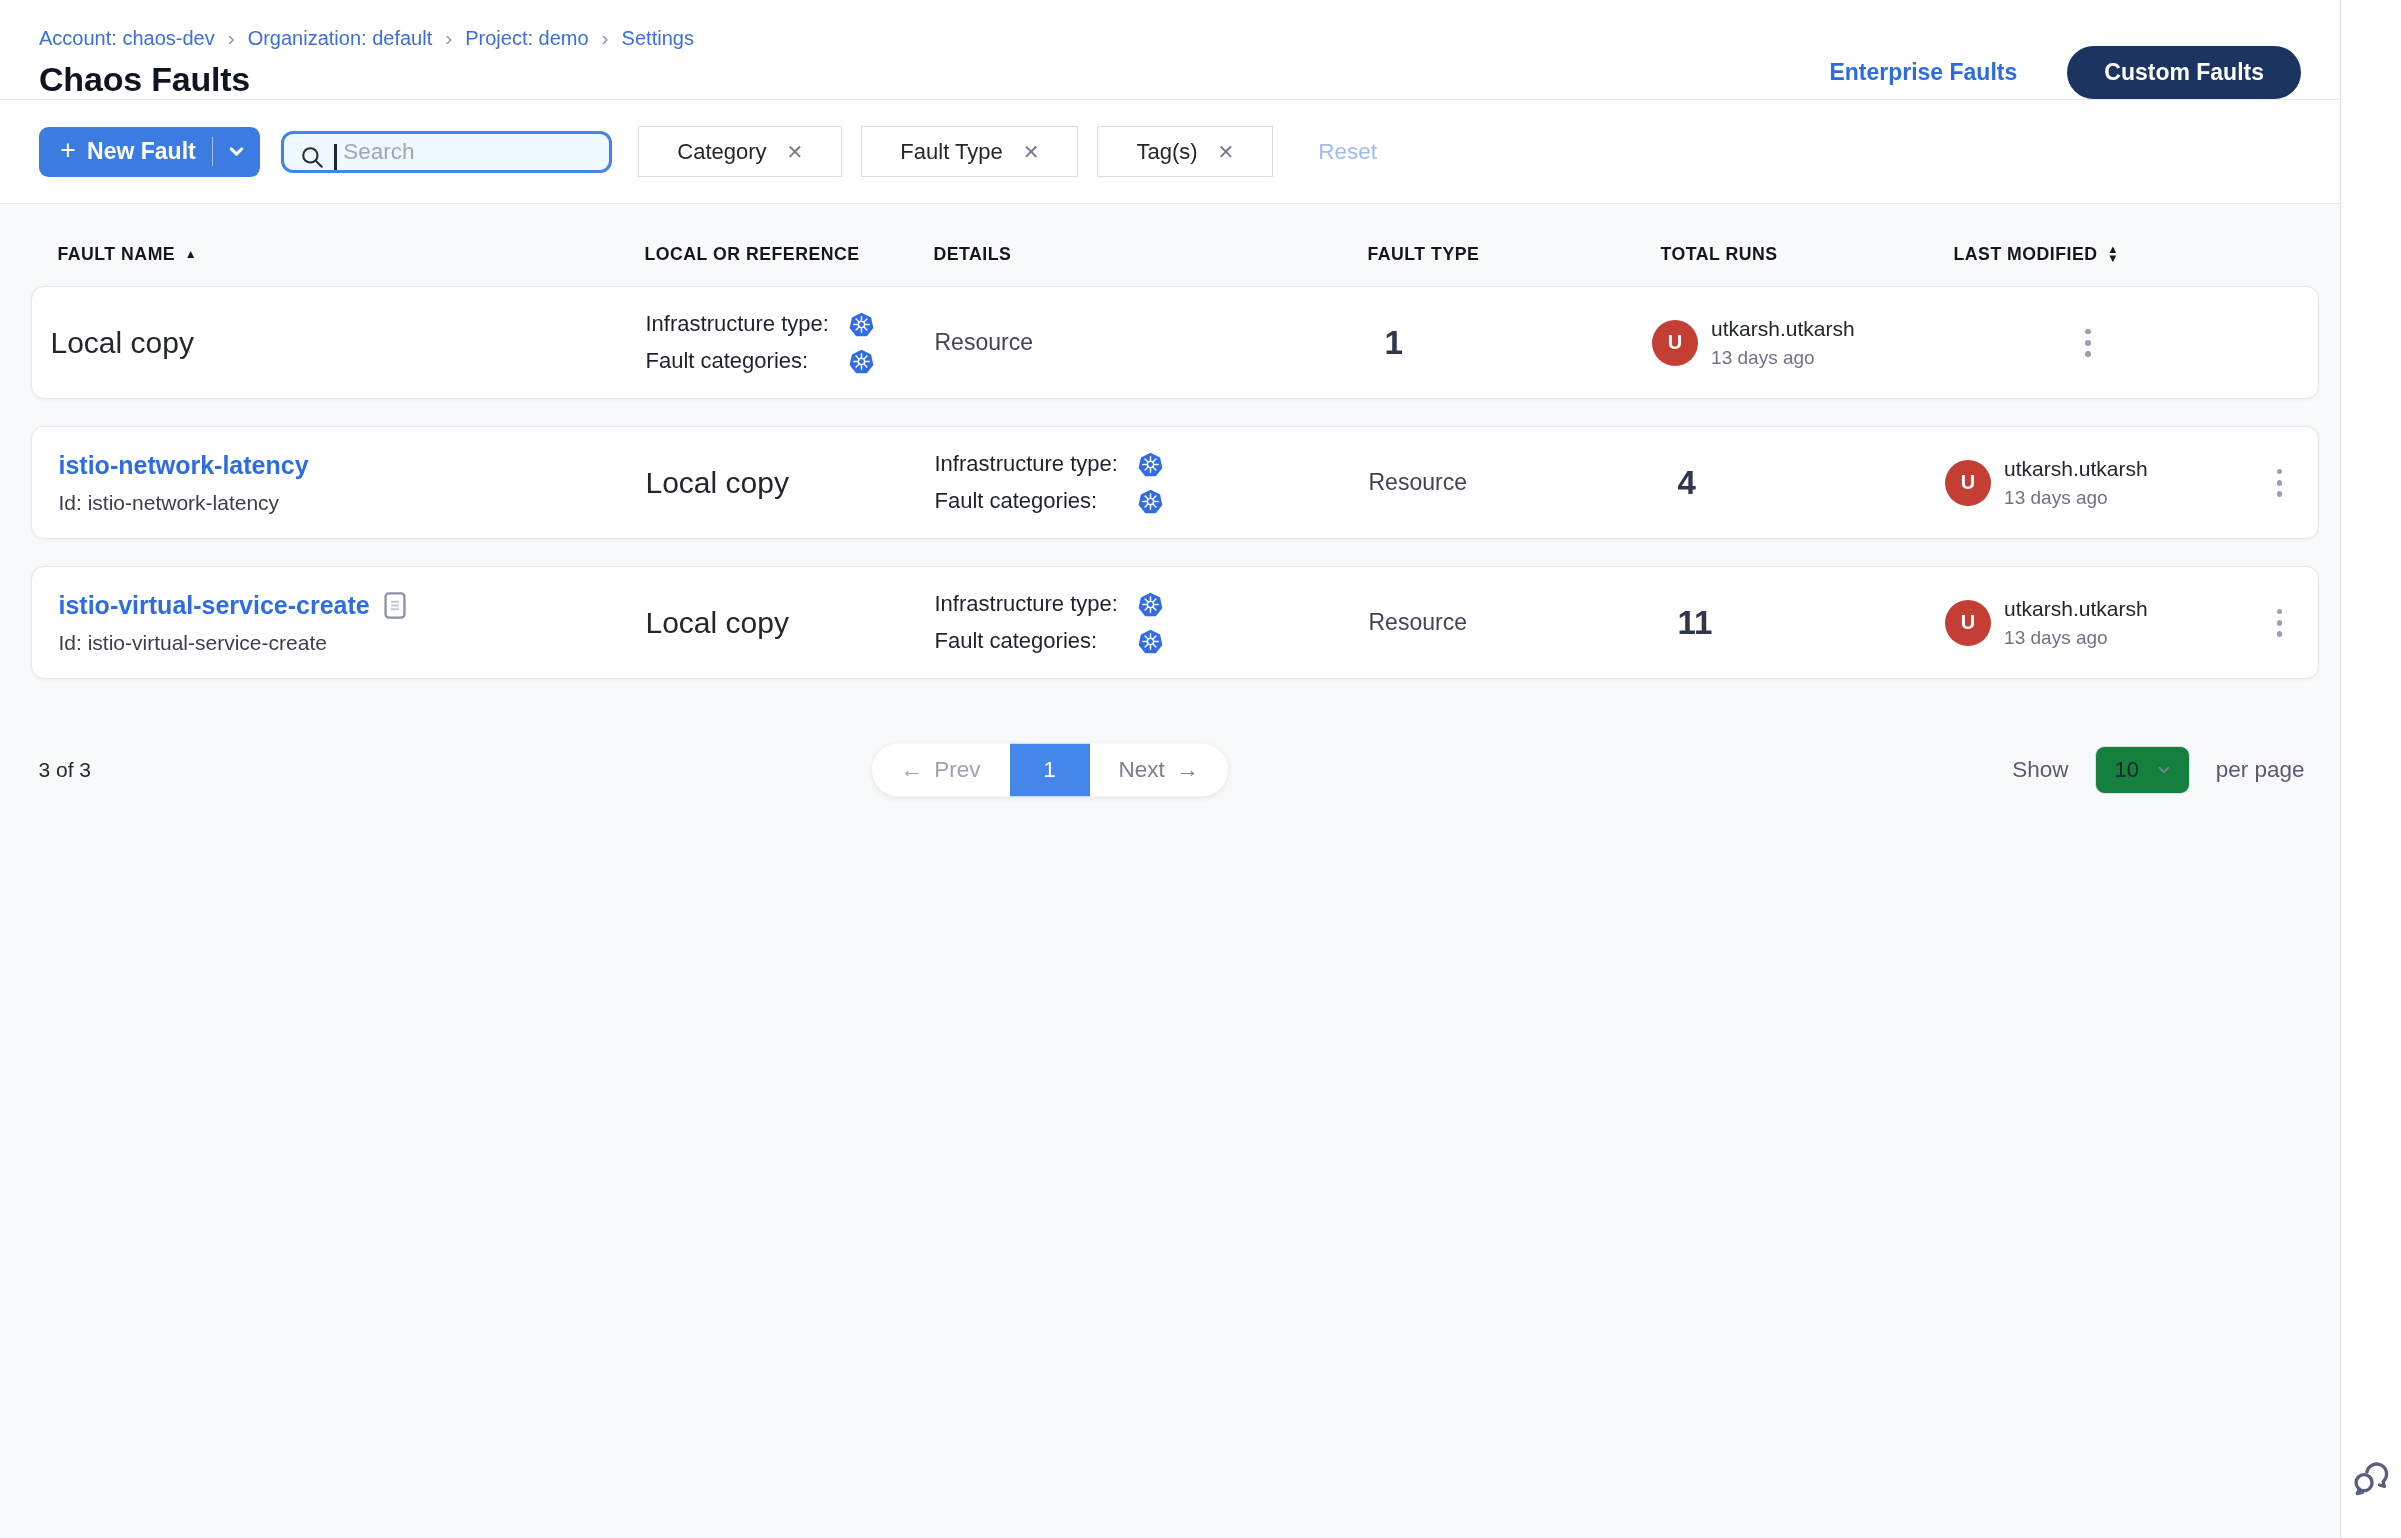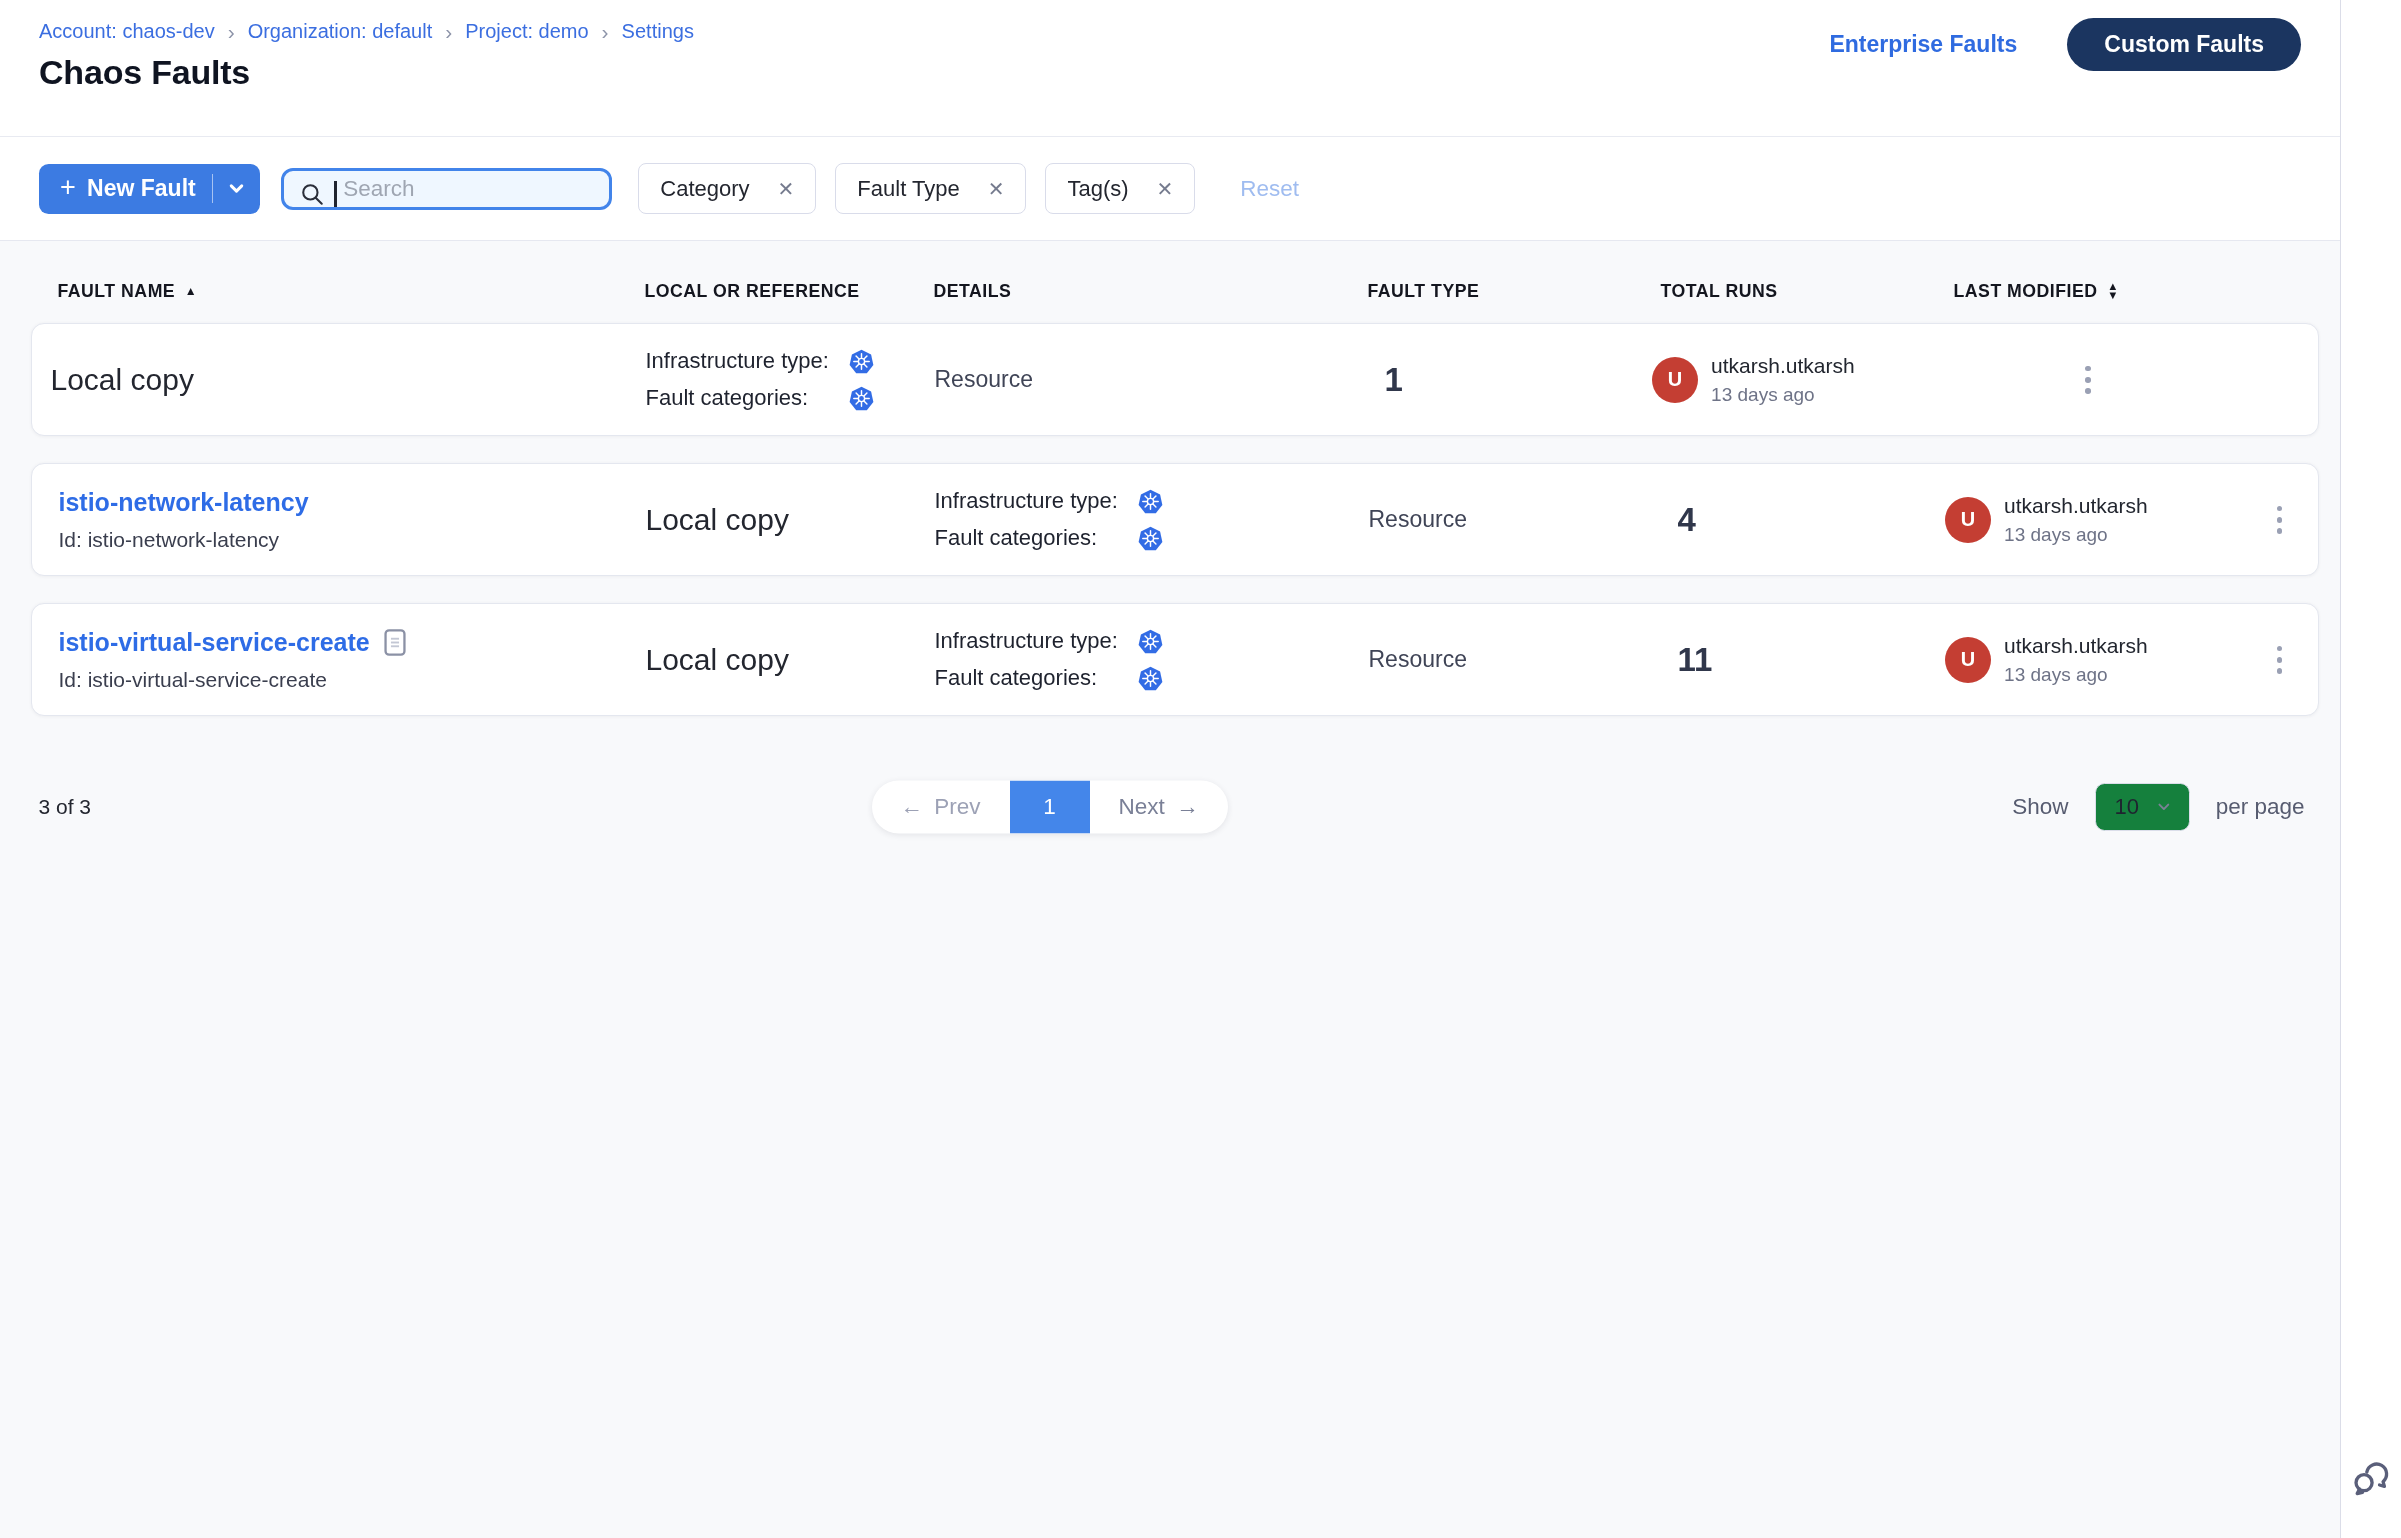--- a/index.html
+++ b/index.html
@@ -12,22 +12,22 @@
   
   .gutter {
     position:absolute; top:0; right:0; bottom:0; width:61px;
     background:#ffffff; border-left:1.6px solid #DBDDE8;
   }
   .gutter .chat { position:absolute; bottom:32px; left:7.2px; }
   
   .main { position:absolute; top:0; left:0; right:61px; bottom:0; display:flex; flex-direction:column; }
   
   .page-header {
-    height:137px; background:#fff; border-bottom:1.6px solid #E8EAF1;
-    display:flex; align-items:flex-start; padding:18px 39px; flex:0 0 auto;
+    height:100px; background:#fff; border-bottom:1.6px solid #E8EAF1;
+    display:flex; align-items:flex-end; padding:0 39px; flex:0 0 auto;
   }
   .header-left { display:flex; flex-direction:column; }
   .breadcrumb { display:flex; align-items:center; font-size:20px; margin-top:1.6px; }
   .breadcrumb a { color:#3B6EE0; text-decoration:none; cursor:pointer; }
   .crumb-sep { color:#8C93A8; margin:0 13px; font-size:21px; }
   .page-title { font-size:34px; font-weight:700; color:#0F1421; margin-top:9.6px; letter-spacing:-0.2px; }
   .header-right { margin-left:auto; display:flex; align-items:center; gap:50px; }
   .link-tab { color:#2F6BE0; font-size:23px; font-weight:600; cursor:pointer; }
   .pill-tab {
     background:#1B3560; color:#fff; font-size:23px; font-weight:600;
@@ -51,22 +51,22 @@
   .search-input {
     width:331px; height:42px; border-radius:12px; border:3.2px solid #4284EA;
     background:#EFF7FF; padding:0 16px 0 59px; font-size:22.5px; color:#1F2430;
     font-family:inherit; outline:none;
   }
   .search-input::placeholder { color:#9FA6B2; }
   .search-icon { position:absolute; left:17.7px; top:13.7px; }
   .search-caret { position:absolute; left:53px; top:13.7px; width:2.4px; height:26px; background:#20242F; }
   .chips { display:flex; align-items:center; gap:19px; margin-left:26px; }
   .chip {
-    display:inline-flex; align-items:center; gap:28px; height:51px; padding:0 21px;
-    border:1.6px solid #D9DCEA; border-radius:8px; background:#fff; cursor:pointer;
+    display:inline-flex; align-items:center; gap:20px; height:51px; padding:0 38px;
+    border:1.6px solid #D9DCEA; border-radius:0; background:#fff; cursor:pointer;
   }
   .chip-label { font-size:22px; color:#23262F; }
   .chip-x { font-size:20px; color:#757B8E; }
   .reset-link { margin-left:45px; font-size:22.5px; font-weight:500; color:#9FBCF0; cursor:pointer; }
   
   .content { flex:1 1 auto; background:#F8F9FB; padding:0 21px 0 30.5px; }
   .list-controls { margin-top:39px; height:53px; display:flex; align-items:center; }
   .total-label { font-size:26.5px; font-weight:700; color:#1A1E2C; padding-left:8px; }
   .controls-right { margin-left:auto; display:flex; align-items:center; gap:24px; }
   .sort-box {

